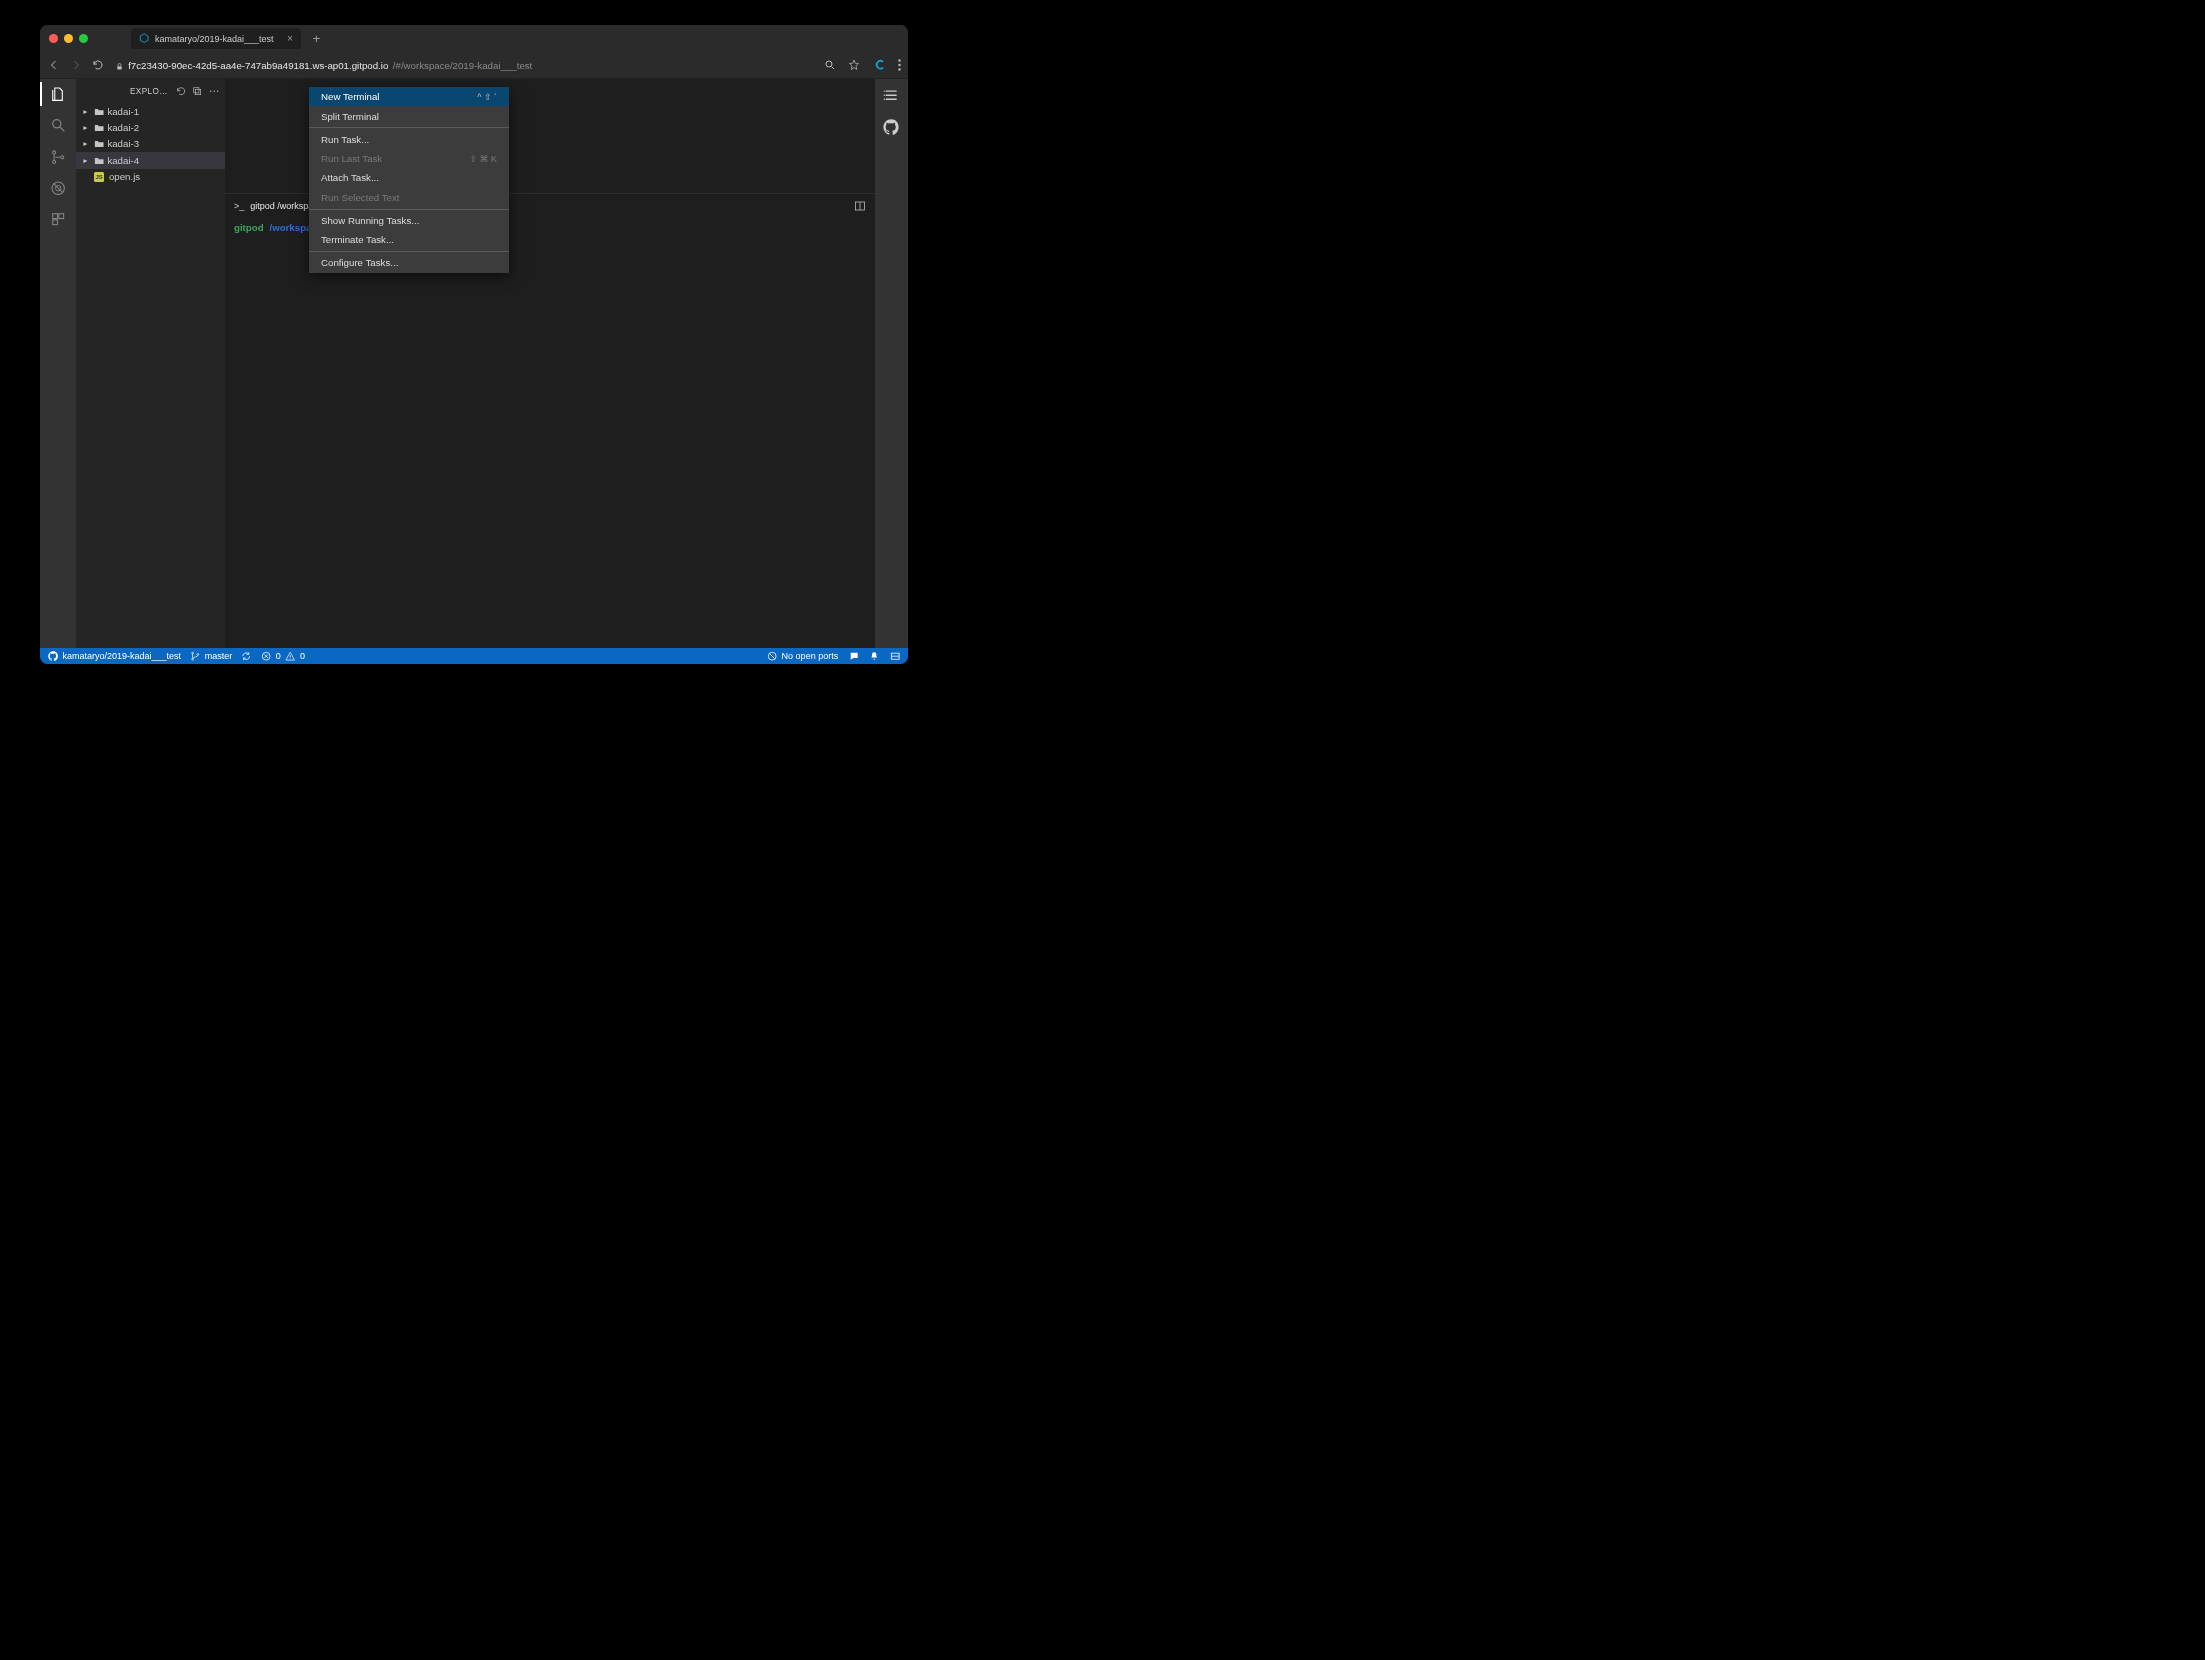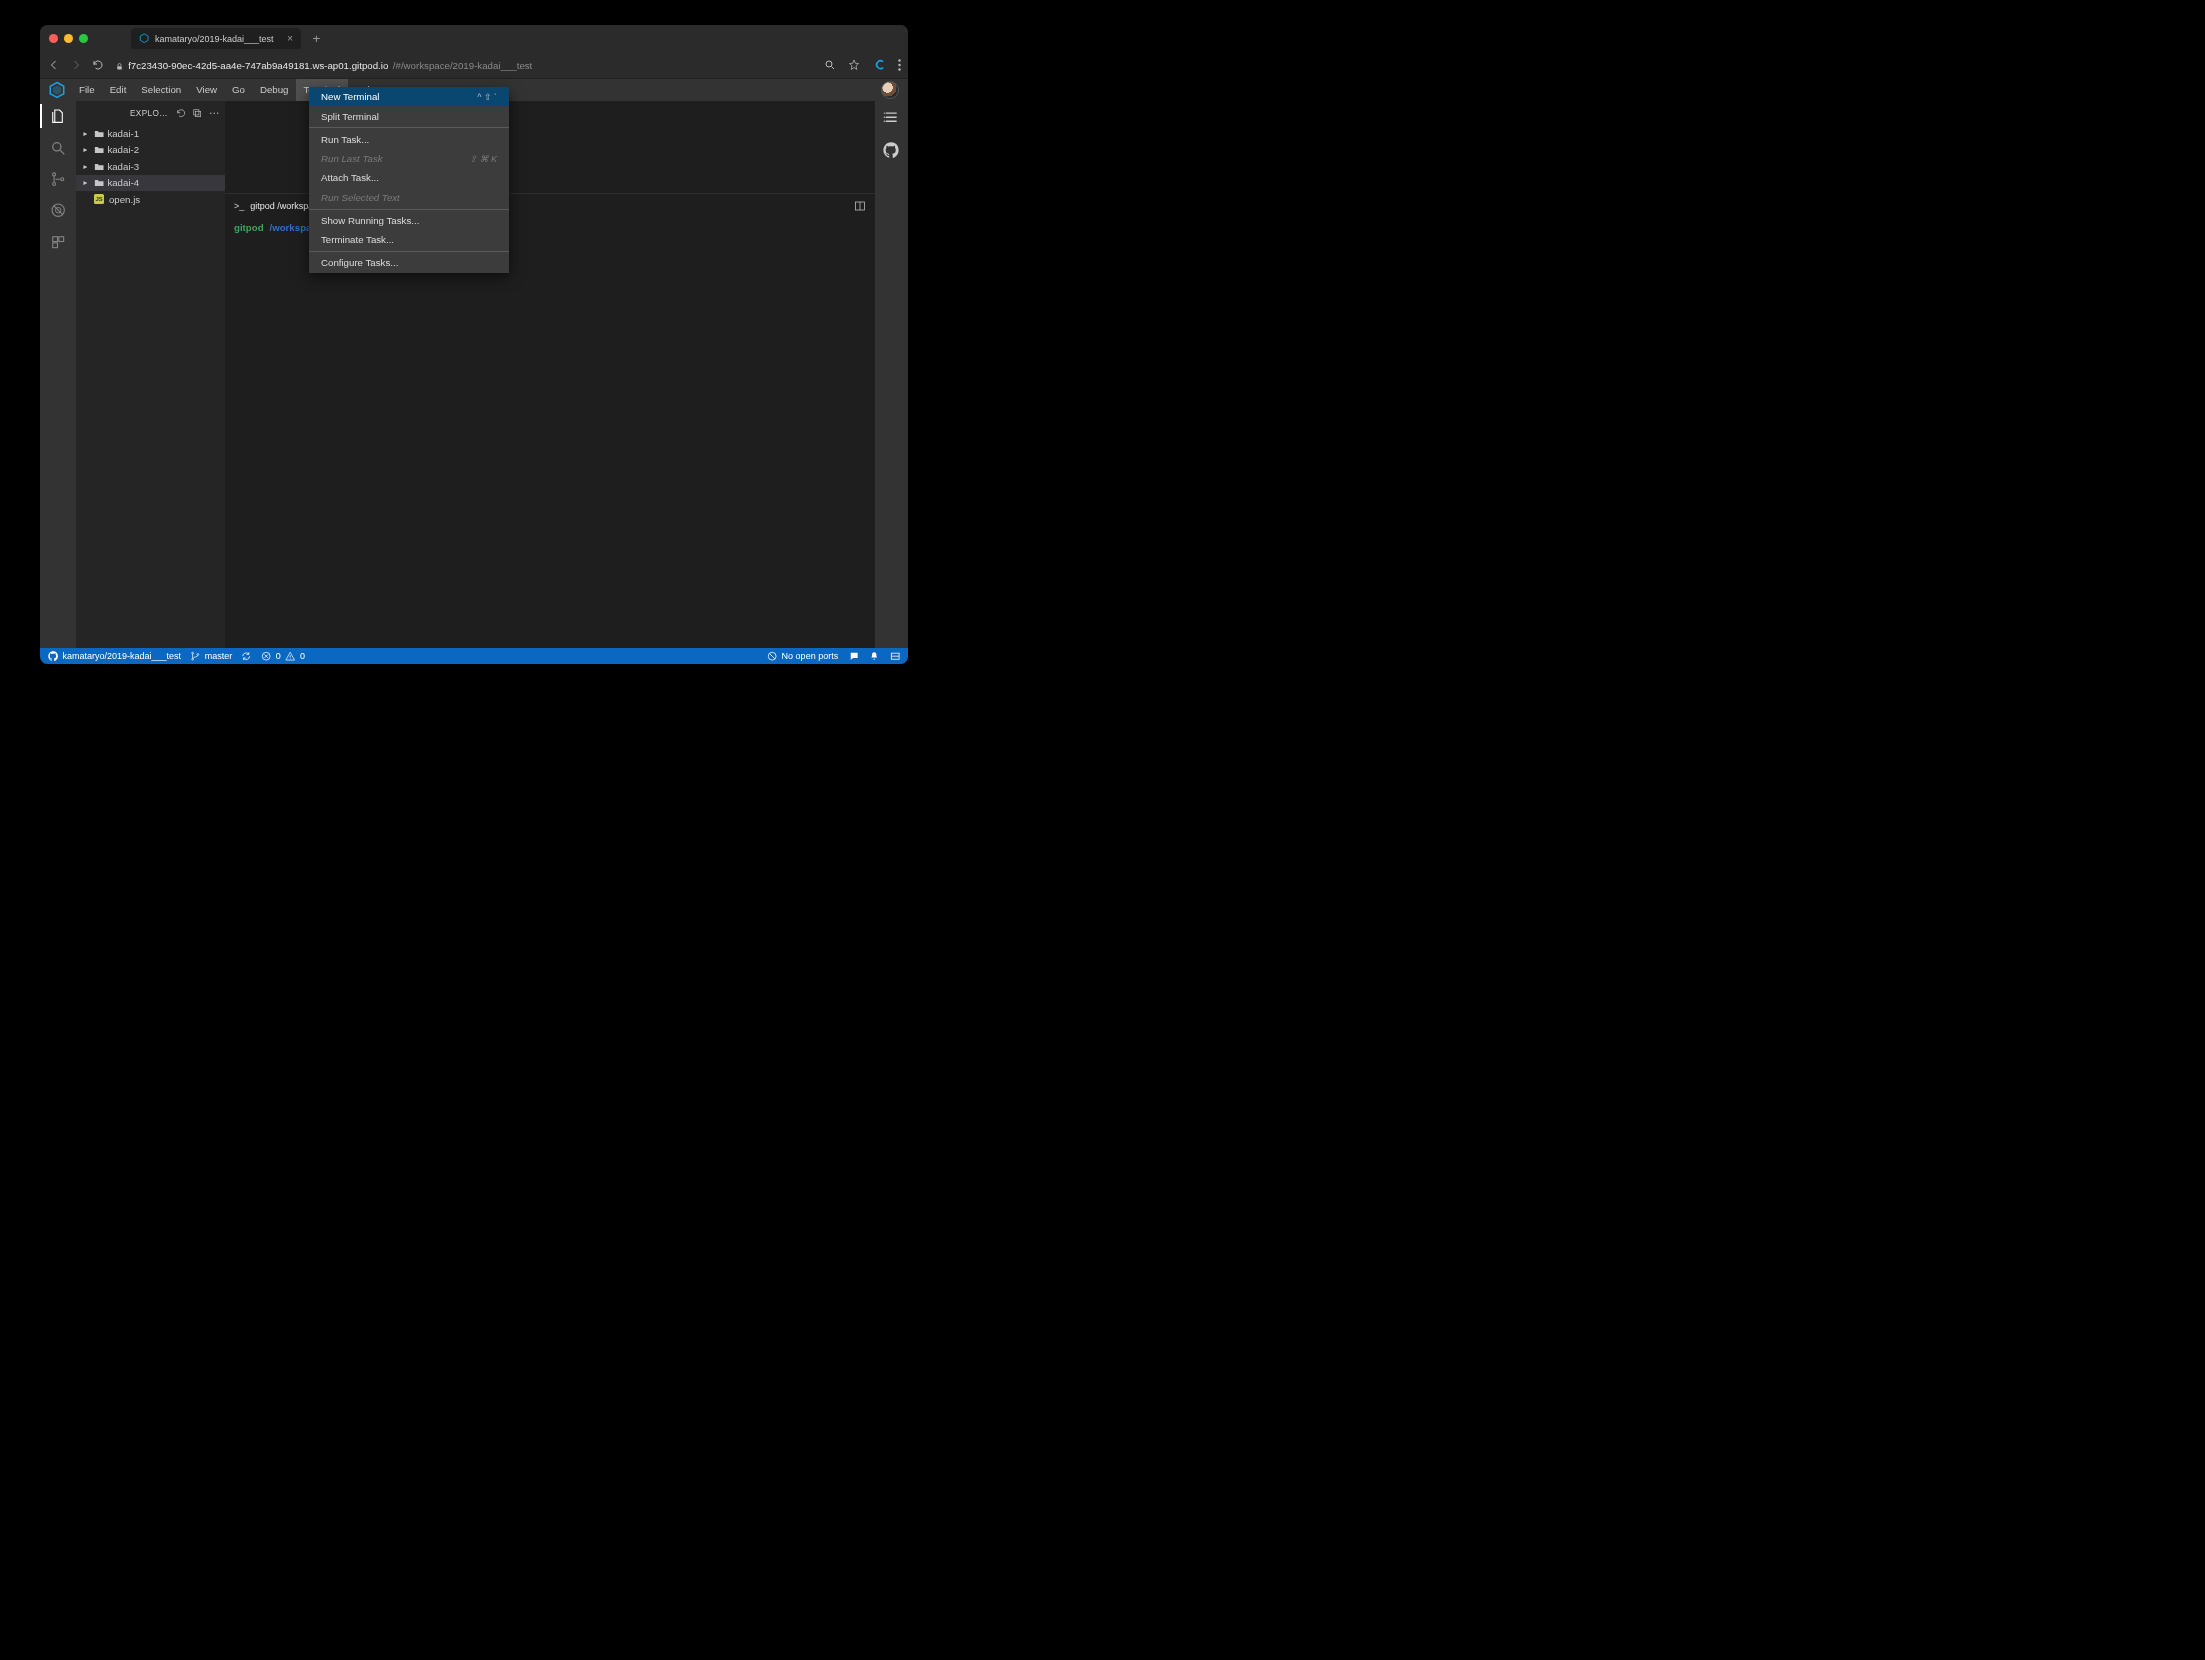--- a/index.html
+++ b/index.html
@@ -63,21 +63,21 @@
   .term-body .u { color: #3ba55d; font-weight: bold; }
   .term-body .p { color: #2f6fd0; font-weight: bold; }
 
   .rightbar { width: 33px; background: #333333; display:flex; flex-direction:column; align-items:center; padding-top:7.5px; gap:16.4px; }
   .rb-icon { width:16.4px; height:16.4px; color:#ccc; }
 
   
   .dropdown { position:absolute; left: 269px; top: 8px; width: 200px; background: #3c3c3c; box-shadow: 0 4.5px 13.4px rgba(0,0,0,0.6); color:#ddd; font-size:9.7px; z-index: 50; }
   .dd-item { height: 19.4px; display:flex; align-items:center; padding: 0 12px; justify-content: space-between; }
   .dd-item.hover { background: #094771; color:#fff; }
-  .dd-item.disabled { color: #7a7a7a; font-style: italic; }
+  .dd-item.disabled { color: #7a7a7a; }
   .dd-sep { height:0.7px; background:#5a5a5a; margin: 1.5px 0; }
   .dd-sc { font-size: 9px; color: #bbb; }
   .dd-item.disabled .dd-sc { color:#7a7a7a; }
 
   
   .statusbar { height: 16.4px; background: #0a68c3; color: #fff; font-size: 9px; display:flex; align-items:center; padding: 0 7.5px; gap: 9px; }
   .statusbar .sb-group { display:flex; align-items:center; gap: 4.5px; }
   .statusbar .sb-right { margin-left:auto; display:flex; align-items:center; gap: 10.4px; }
   .sicon { width:10.4px; height:10.4px; }
 
@@ -142,37 +142,20 @@
       <svg width="3" height="12" viewBox="0 0 4 16">
           <circle cx="2" cy="2" r="1.6" fill="#bbb"></circle>
           <circle cx="2" cy="8" r="1.6" fill="#bbb"></circle>
           <circle cx="2" cy="14" r="1.6" fill="#bbb"></circle>
         </svg>
     </div>
   </div>
 
   <div class="ide">
 
-    <div class="menubar">
-      <svg class="logo-hex" viewBox="0 0 24 24">
-          <polygon points="12,2 21,7 21,17 12,22 3,17 3,7" fill="none" stroke="#1aa1e0" stroke-width="2"></polygon>
-          <polygon points="12,6 17.5,9 17.5,15 12,18 6.5,15 6.5,9" fill="#1aa1e0" opacity="0.3"></polygon>
-        </svg>
-      <div id="menubar-items" style="display: flex;">
-          <div class="menu-item">File</div>
-          <div class="menu-item">Edit</div>
-          <div class="menu-item">Selection</div>
-          <div class="menu-item">View</div>
-          <div class="menu-item">Go</div>
-          <div class="menu-item">Debug</div>
-          <div class="menu-item active">Terminal</div>
-          <div class="menu-item">Help</div>
-        </div>
-      <div class="avatar"></div>
-    </div>
 
     <div class="dropdown" id="dropdown">
         <div class="dd-item hover">
           <span>New Terminal</span>
           <span class="dd-sc">^ ⇧ `</span>
         </div>
         <div class="dd-item">
           <span>Split Terminal</span>
         </div>
         <div class="dd-sep"></div>

